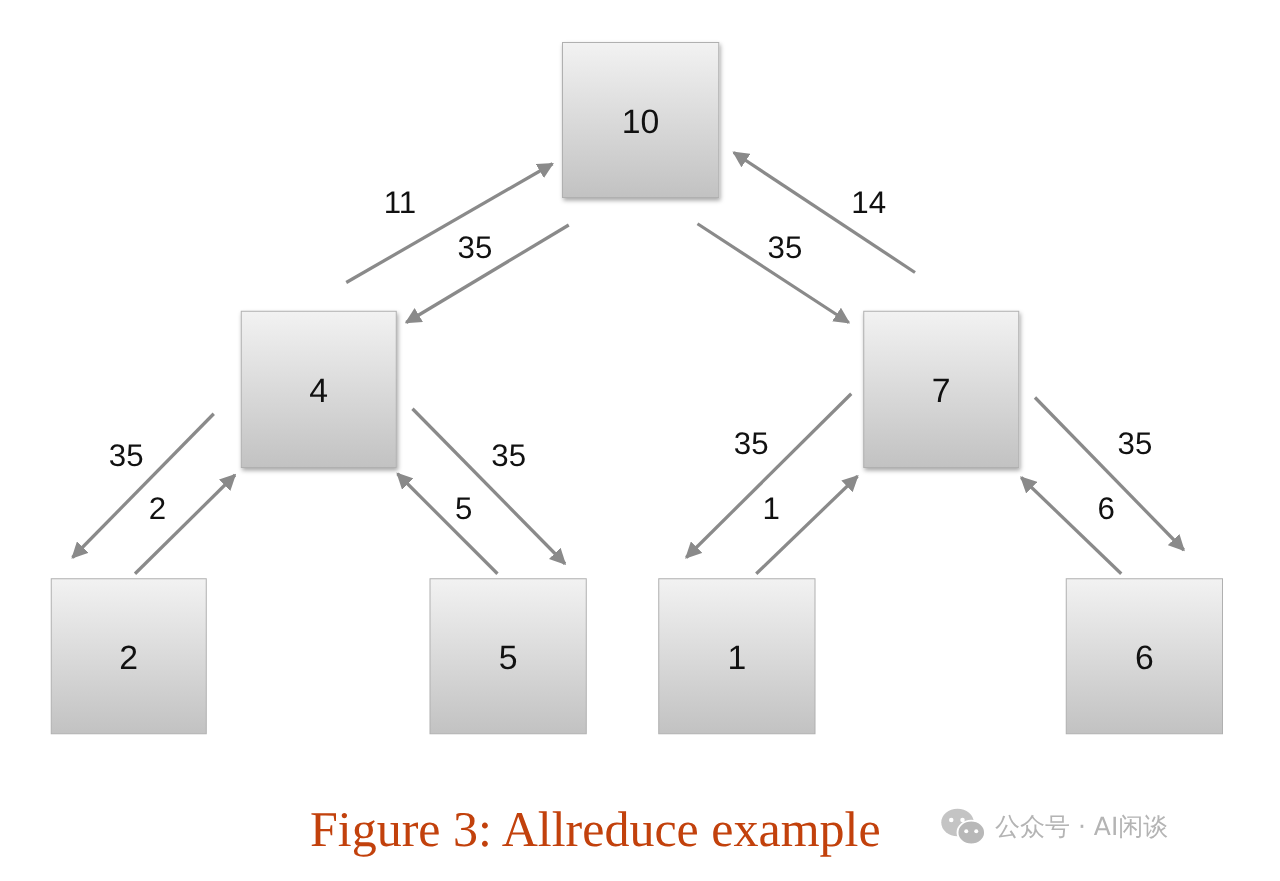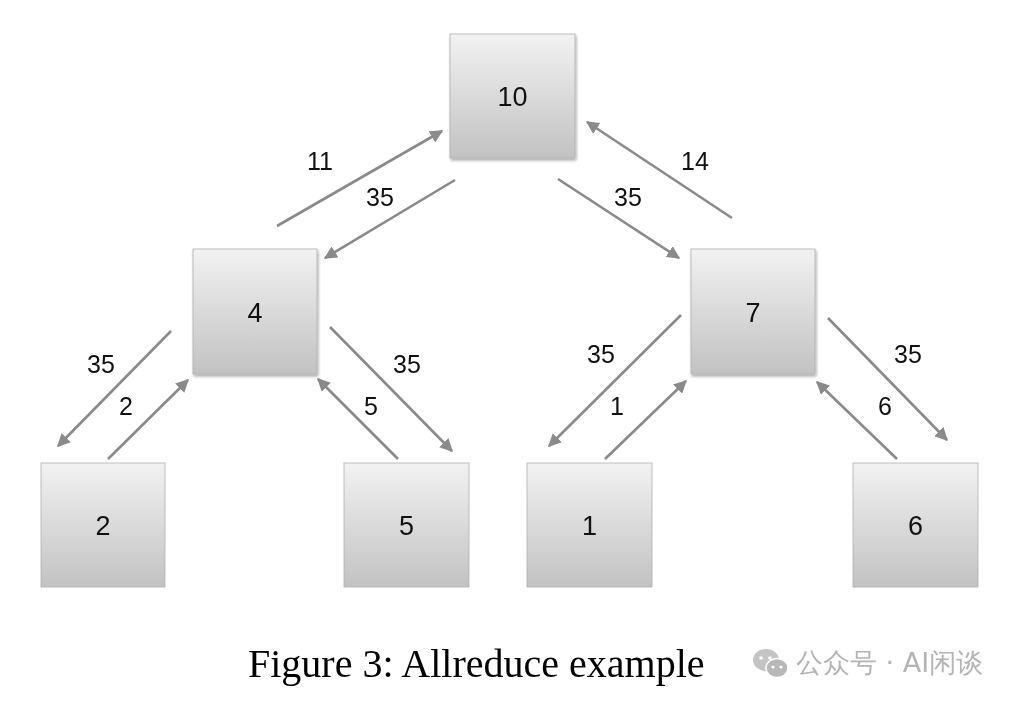--- a/index.html
+++ b/index.html
@@ -2,26 +2,26 @@
 <html><head>
   <meta charset="utf-8">
   <style>
     html, body { margin: 0; padding: 0; background: #ffffff; }
     body { width: 1024px; height: 705px; position: relative; overflow: hidden; }
     #diagram { position: absolute; left: 0; top: 0; width: 1024px; height: 705px; }
     .node-label { font-family: "Liberation Sans", sans-serif; font-size: 27px; fill: #111111; }
     .edge-label { font-family: "Liberation Sans", sans-serif; font-size: 25px; fill: #111111; }
     .caption {
       position: absolute; left: 248px; top: 640px;
-      font-family: "Liberation Serif", serif; font-size: 40px; color: #000000;
+      font-family: "Liberation Serif", serif; font-size: 40px; color: #c2410c;
       white-space: nowrap; letter-spacing: 0px;
     }
     .watermark {
       position: absolute; left: 752px; top: 645px;
-      font-family: "DejaVu Sans", sans-serif; font-size: 27px; color: #b4b4b4;
+      font-family: "DejaVu Sans", sans-serif; font-size: 20px; color: #b4b4b4;
       white-space: nowrap; display: flex; align-items: center;
     }
     .watermark .wm-icon { width: 38px; height: 32px; margin-right: 6px; }
   </style>
 </head>
 <body>
 
 <svg id="diagram" xmlns="http://www.w3.org/2000/svg" width="1024" height="705">
   <defs>
     <linearGradient id="boxGrad" x1="0" y1="0" x2="0" y2="1">

